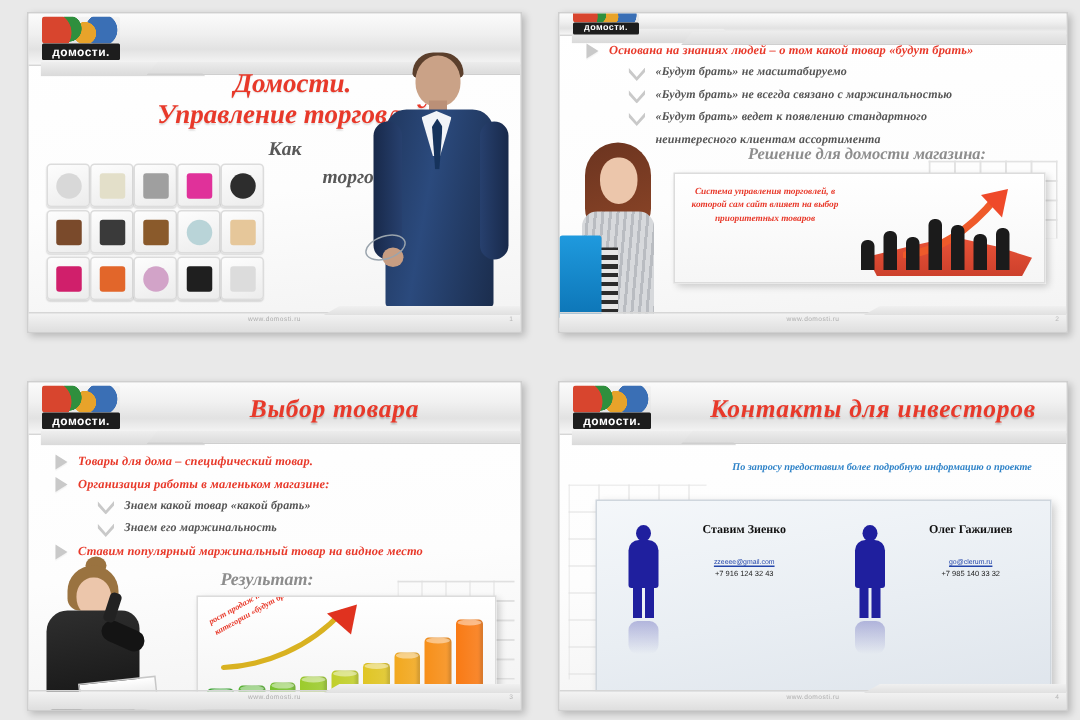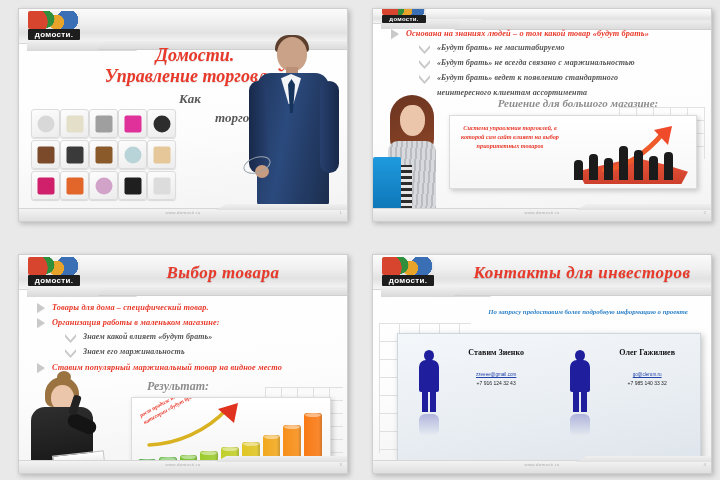--- a/index.html
+++ b/index.html
@@ -373,21 +373,21 @@
           <div class="b-row lvl2">
             <div class="chev"></div>
             <div class="b-txt sub">«Будут брать» ведет к появлению стандартного</div>
           </div>
           <div class="b-row lvl2">
             <div style="width: 18px; flex: 0 0 auto;"></div>
             <div class="b-txt sub">неинтересного клиентам ассортимента</div>
           </div>
         </div>
 
-      <div class="solution-h">Решение для большого магазине:</div>
+      <div class="solution-h">Решение для домости магазина:</div>
 
       <div class="grid-bg"></div>
 
       <div class="woman">
         <div class="hair"></div>
           <div class="face"></div>
           <div class="torso"></div>
         <div class="bag2"></div>
           <div class="bag"></div>
       </div>
@@ -434,21 +434,21 @@
           <div class="b-row lvl1">
             <div class="tri"></div>
             <div class="b-txt">Товары для дома – специфический товар.</div>
           </div>
           <div class="b-row lvl1">
             <div class="tri"></div>
             <div class="b-txt">Организация работы в маленьком магазине:</div>
           </div>
           <div class="b-row lvl2">
             <div class="chev"></div>
-            <div class="b-txt sub">Знаем какой влияет «будут брать»</div>
+            <div class="b-txt sub">Знаем какой товар «какой брать»</div>
           </div>
           <div class="b-row lvl2">
             <div class="chev"></div>
             <div class="b-txt sub">Знаем его маржинальность</div>
           </div>
           <div class="b-row lvl1">
             <div class="tri"></div>
             <div class="b-txt">Ставим популярный маржинальный товар на видное место</div>
           </div>
         </div>

